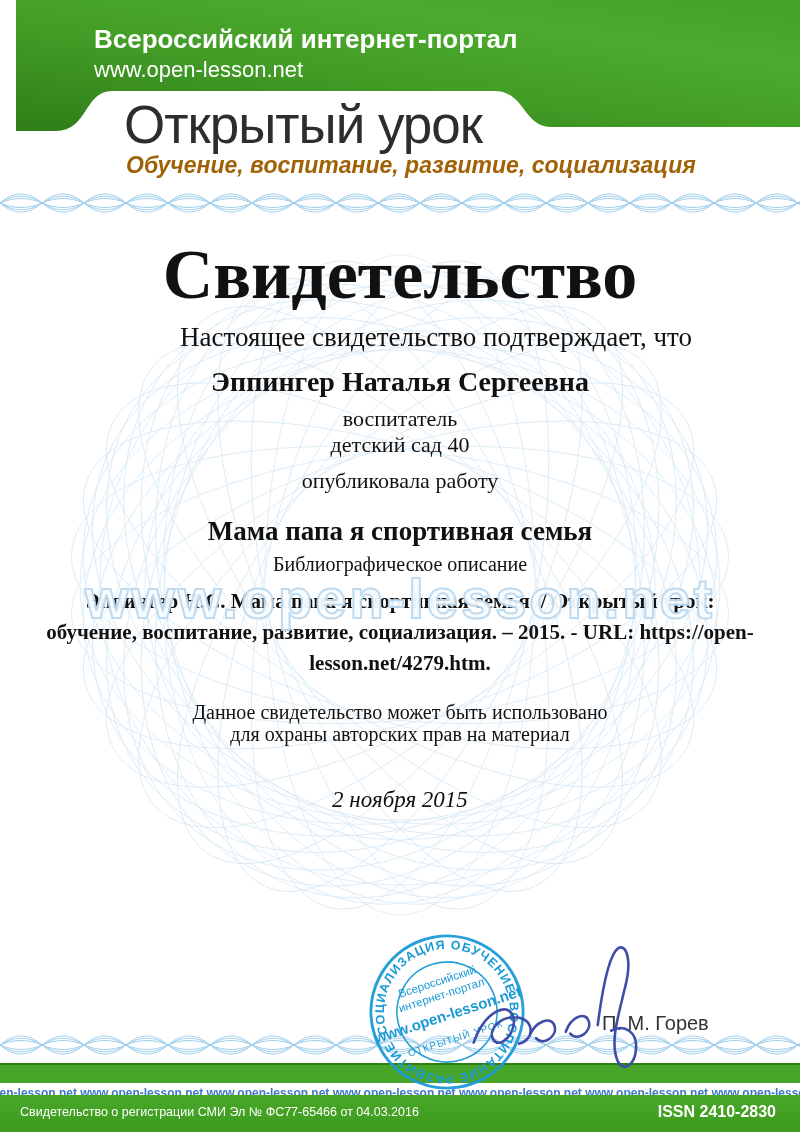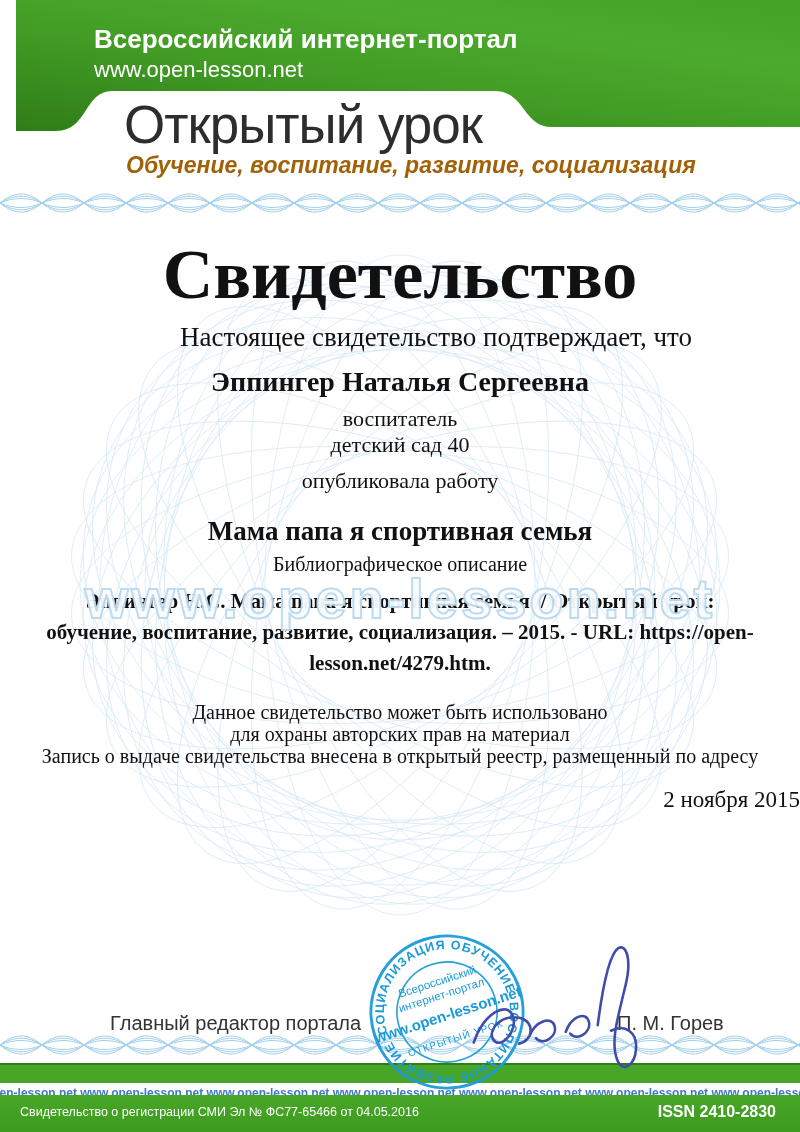--- a/index.html
+++ b/index.html
@@ -34,25 +34,25 @@
   .cert-title{top:240px;font-size:70px;font-weight:bold;line-height:1;}
   .cert-intro{top:322px;font-size:27px;padding-left:36px;}
   .cert-name{top:366px;font-size:28px;font-weight:bold;}
   .cert-role{top:406px;font-size:22px;}
   .cert-org{top:432px;font-size:22px;}
   .cert-action{top:468px;font-size:22px;}
   .cert-work{top:502px;font-size:27px;font-weight:bold;margin-top:14px;}
   .biblio-label{top:553px;font-size:20px;}
   .biblio-text{top:586px;left:38px;width:724px;text-align:center;font-size:21px;font-weight:bold;line-height:31px;}
   .cert-para{top:681px;font-size:20px;line-height:22px;margin-top:20px;}
-  .cert-date{top:787px;font-size:23px;text-align:right;}
+  .cert-date{top:787px;font-size:23px;font-style:italic;}
 
   
   .editor-label{top:1012px;left:110px;font-size:20px;color:#333;z-index:2;}
-  .editor-name{top:1012px;left:602px;font-size:20px;color:#333;z-index:2;margin-left:15px;}
+  .editor-name{top:1012px;left:602px;font-size:20px;color:#333;z-index:2;}
   .stamp{position:absolute;top:912px;left:347px;width:200px;height:200px;z-index:5;}
   .signature{position:absolute;top:944px;left:452px;width:210px;height:140px;z-index:6;transform:rotate(-4deg);}
 
   
   .footer-band{top:1063px;left:0;width:800px;height:20px;background:#47a627;border-top:2px solid #2f7f15;box-sizing:border-box;z-index:3;}
   .url-strip{
     top:1083px;left:0;width:800px;height:12px;background:#fff;z-index:3;
     overflow:hidden;white-space:nowrap;
   }
   .url-strip span{
@@ -147,26 +147,24 @@
     <div class="abs ctr cert-name">Эппингер Наталья Сергеевна</div>
     <div class="abs ctr cert-role">воспитатель</div>
     <div class="abs ctr cert-org">детский сад 40</div>
     <div class="abs ctr cert-action">опубликовала работу</div>
     <div class="abs ctr cert-work">Мама папа я спортивная семья</div>
     <div class="abs ctr biblio-label">Библиографическое описание</div>
     <div class="abs biblio-text">Эппингер Н.С. Мама папа я спортивная семья // Открытый урок: обучение, воспитание, развитие, социализация. – 2015. - URL: https://open-lesson.net/4279.htm.</div>
     <div class="abs ctr cert-para">
       <div>Данное свидетельство может быть использовано</div>
       <div>для охраны авторских прав на материал</div>
-      <div>Запись о выдаче свидетельства внесена в открытый реестр, размещенный по адресу</div>
     </div>
     <div class="abs ctr cert-date">2 ноября 2015</div>
   </div>
 
-  <div class="abs editor-label sans">Главный редактор портала</div>
   <div class="abs editor-name sans">П. М. Горев</div>
 
   <svg class="stamp" viewBox="-100 -100 200 200">
     <g transform="rotate(-18)" fill="none" stroke="#1b9ad6">
       <circle r="76" stroke-width="3" opacity="0.95"></circle>
       <circle r="50" stroke-width="1.6" opacity="0.95"></circle>
       <path id="arcTop" d="M-63,0 A63,63 0 0 1 63,0" stroke="none"></path>
       <path id="arcBot" d="M63,0 A63,63 0 0 1 -63,0" stroke="none"></path>
       <g fill="#1b9ad6" stroke="none" font-family="Liberation Sans, DejaVu Sans, sans-serif">
         <text font-size="12.5" font-weight="bold" letter-spacing="1">
@@ -192,16 +190,16 @@
 
   <svg class="braid bottom" width="800" height="24" viewBox="0 0 800 24">
     <rect width="800" height="24" fill="url(#braidP)"></rect>
   </svg>
 
   <div class="abs footer-band"></div>
   <div class="abs url-strip">
     <span>www.open-lesson.net www.open-lesson.net www.open-lesson.net www.open-lesson.net www.open-lesson.net www.open-lesson.net www.open-lesson.net www.open-lesson.net www.open-lesson.net</span>
   </div>
   <div class="abs footer-bar"></div>
-  <div class="abs footer-reg sans">Свидетельство о регистрации СМИ Эл № ФС77-65466 от 04.05.2016</div>
+  <div class="abs footer-reg sans">Свидетельство о регистрации СМИ Эл № ФС77-65466 от 04.03.2016</div>
   <div class="abs footer-issn sans">ISSN 2410-2830</div>
 
 </div>
 
 </body></html>

